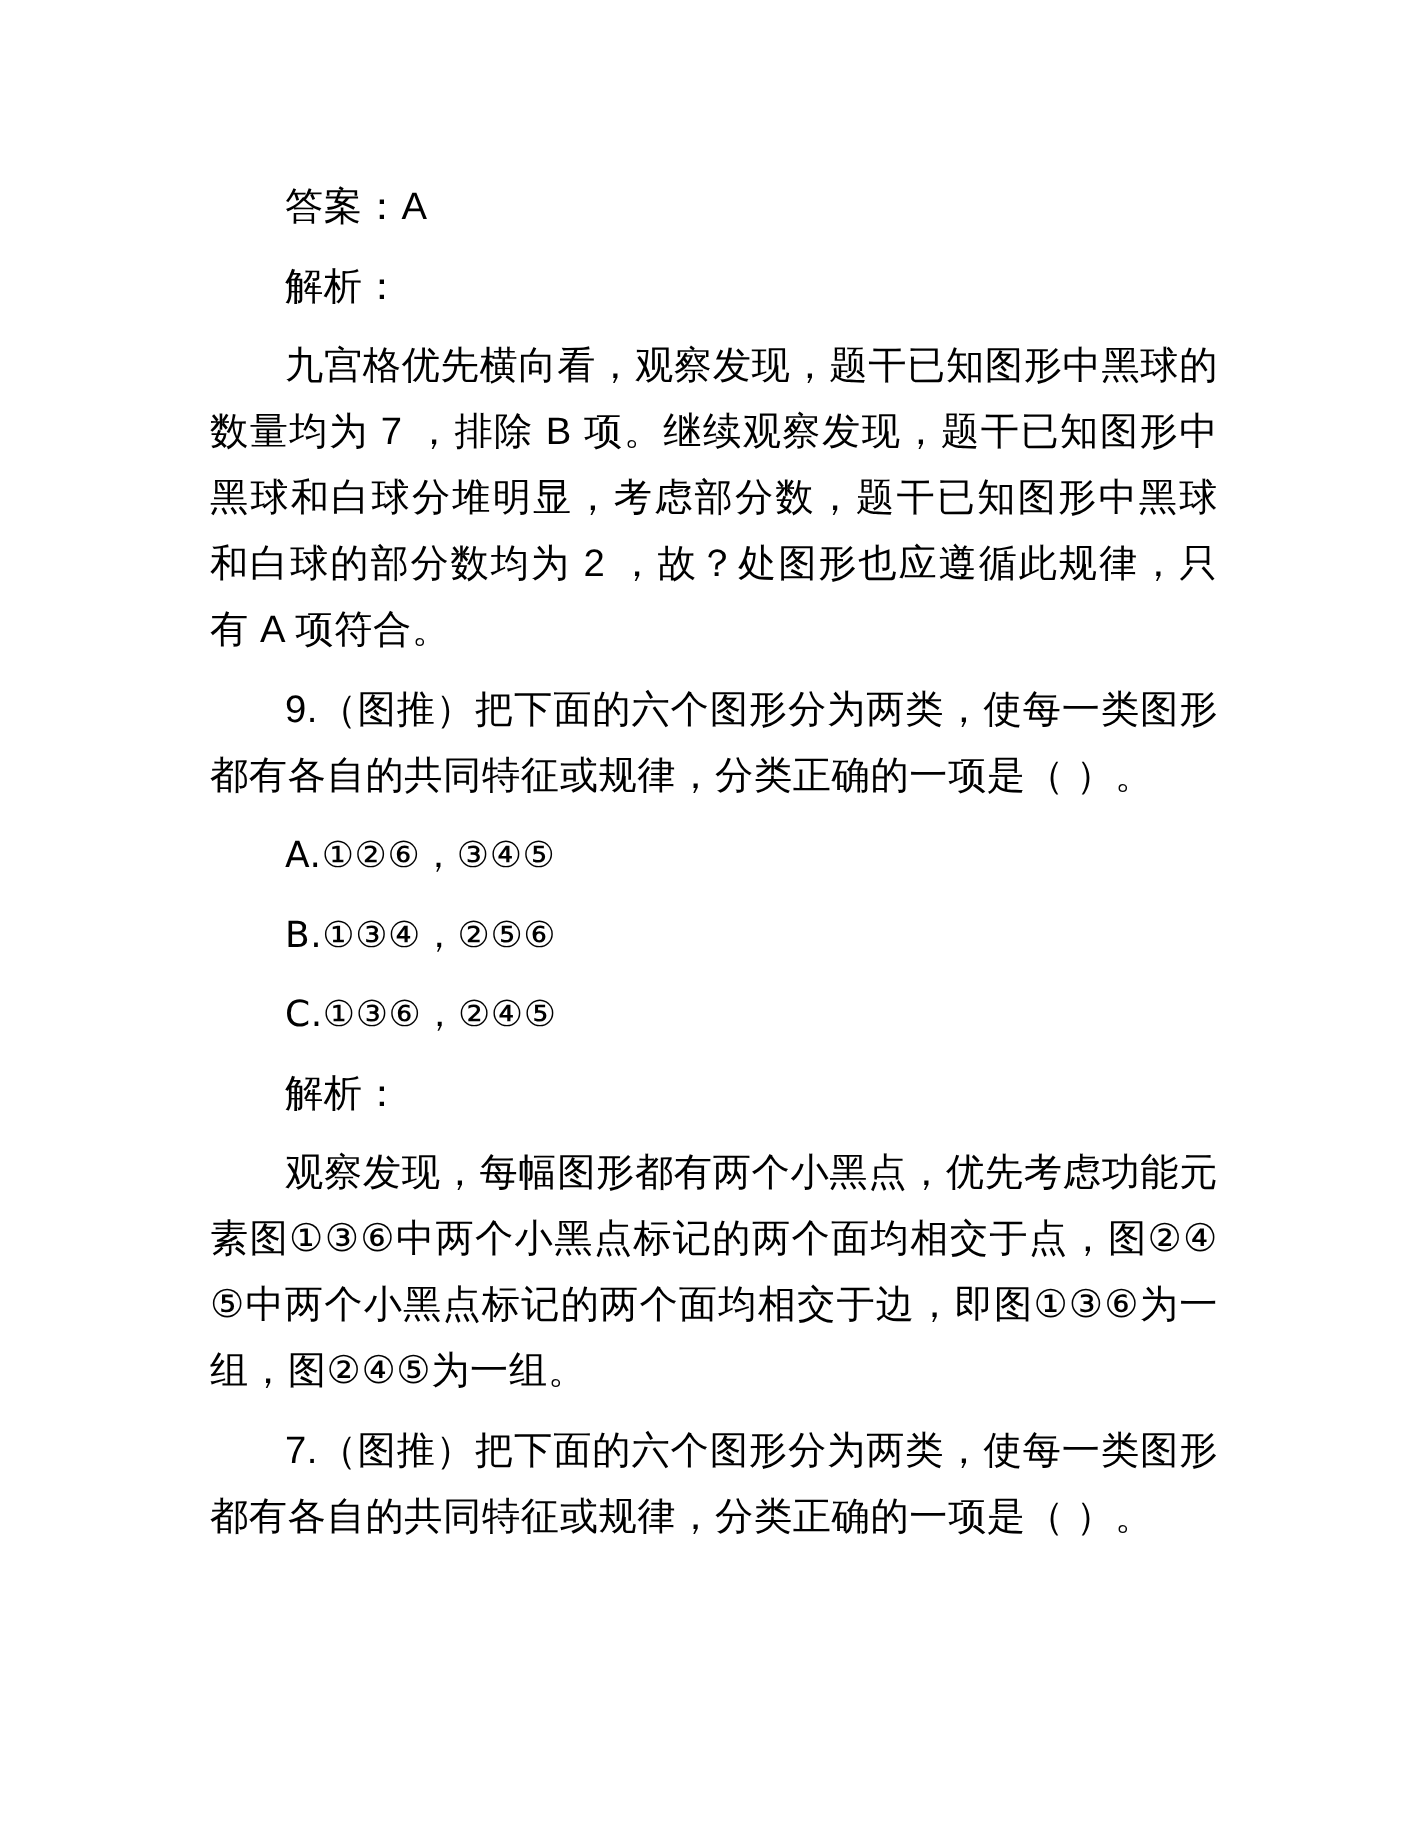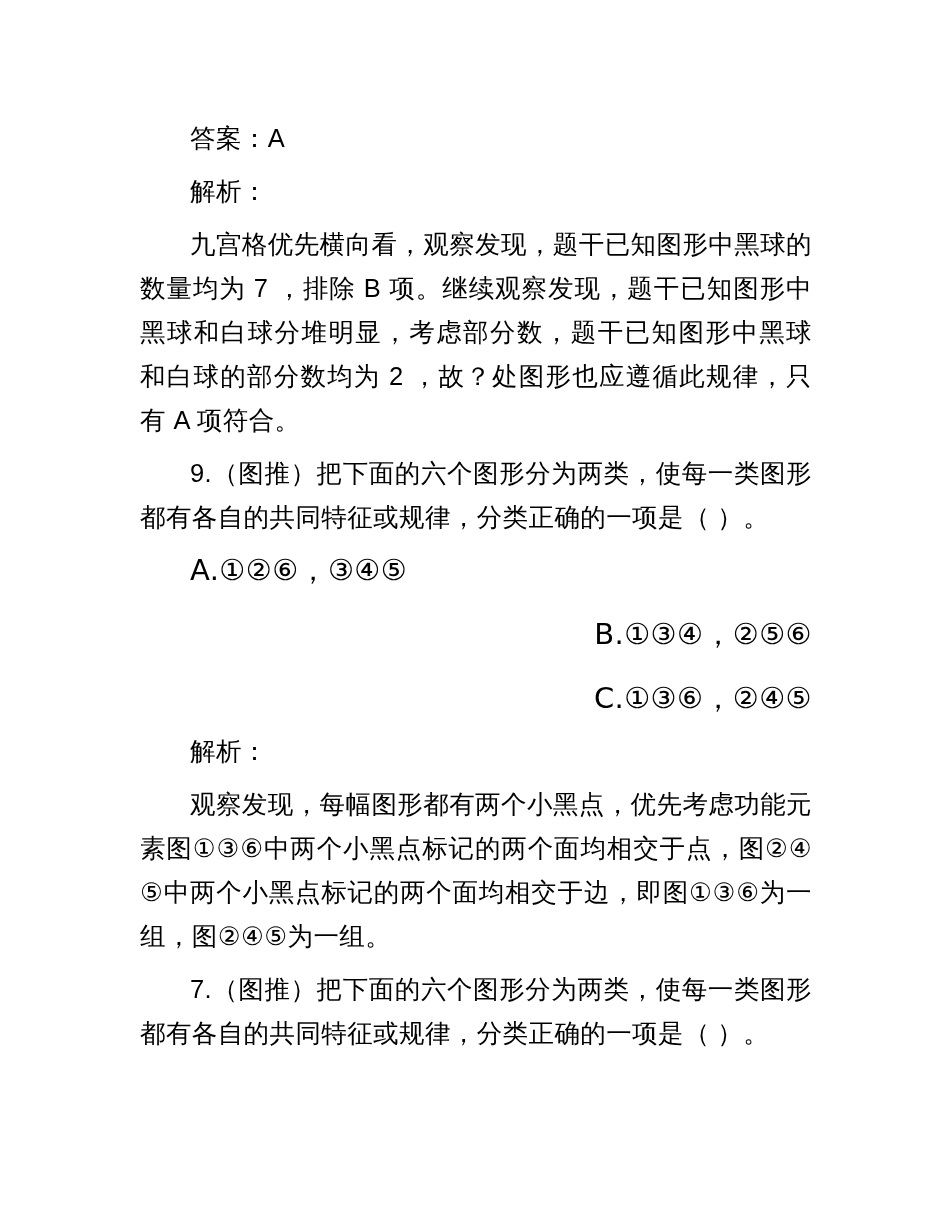--- a/index.html
+++ b/index.html
@@ -37,30 +37,30 @@
     letter-spacing: 0.4px;
     text-align: justify;
     text-justify: inter-ideograph;
     text-indent: 50px;
     word-break: break-all;
   }
   .para.last-line-natural {
     text-align-last: left;
   }
   .block + .block { margin-top: 9px; }
-  .block.opt + .block.opt { margin-top: 20px; text-align: right; }
+  .block.opt + .block.opt { margin-top: 9px; }
   .label {
     font-size: 25.5px;
     line-height: 44px;
     letter-spacing: 0.4px;
     text-indent: 50px;
     white-space: pre;
   }
   .option {
-    font-size: 29px;
+    font-size: 24px;
     line-height: 44px;
     letter-spacing: 0.4px;
     text-indent: 50px;
     white-space: pre;
   }
   .circled {
     font-family: "DejaVu Sans", "Liberation Sans", sans-serif;
   }
 </style>
 </head>

